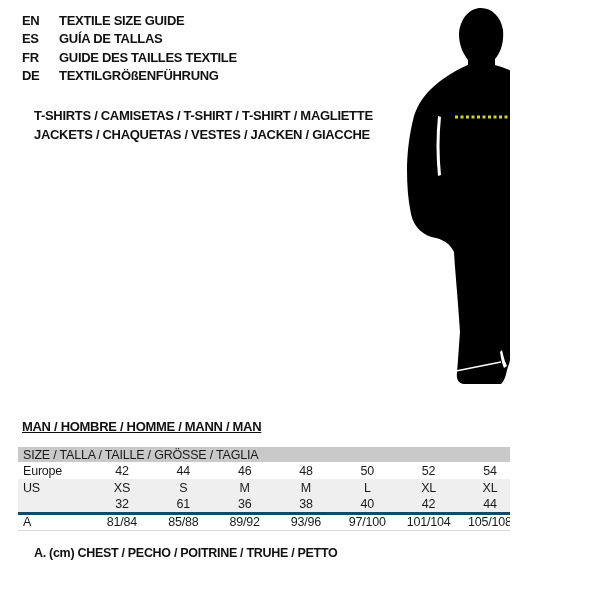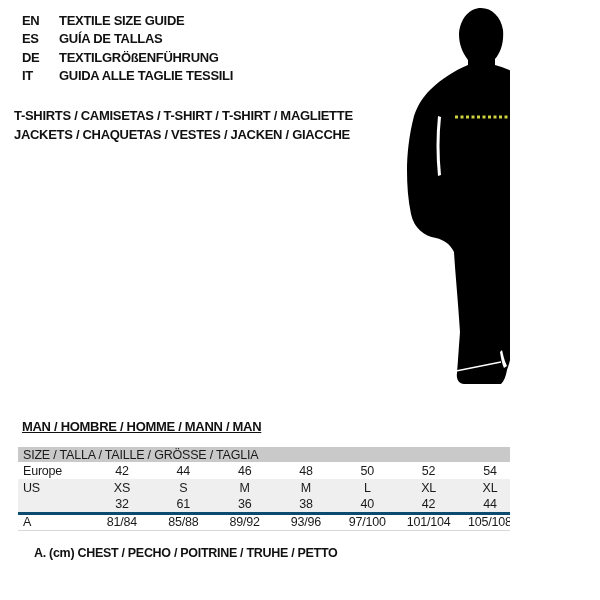--- a/index.html
+++ b/index.html
@@ -5,21 +5,21 @@
   html,body{margin:0;padding:0;background:#fff;}
   .canvas{
     position:relative;width:510px;height:600px;background:#ffffff;overflow:hidden;
     font-family:"Liberation Sans",sans-serif;color:#111;
   }
   
   .langs{position:absolute;left:22px;top:11px;font-weight:bold;font-size:13px;letter-spacing:-0.3px;}
   .lang-row{display:flex;height:18.5px;align-items:center;}
   .lang-code{width:37px;flex:0 0 37px;}
   
-  .cats{position:absolute;left:14px;top:107px;font-weight:bold;font-size:13px;letter-spacing:-0.3px;line-height:18.5px;}
+  .cats{position:absolute;left:34px;top:107px;font-weight:bold;font-size:13px;letter-spacing:-0.3px;line-height:18.5px;}
   
   .figure-wrap{position:absolute;left:400px;top:0;width:200px;height:400px;}
   
   .section-title{position:absolute;left:22px;top:419px;font-weight:bold;font-size:13px;letter-spacing:-0.3px;text-decoration:underline;}
   
   .size-table-wrap{position:absolute;left:18px;top:447px;width:564px;}
   table.size-table{border-collapse:collapse;table-layout:fixed;width:100%;font-size:12.5px;letter-spacing:-0.2px;color:#1a1a1a;}
   table.size-table td,table.size-table th{padding:0;font-weight:normal;vertical-align:middle;}
   tr.hdr th{background:#c9c9c9;text-align:left;padding-left:5px;height:15px;font-size:12.5px;}
   tr.data-row{height:17px;}
@@ -41,26 +41,26 @@
   <div class="langs">
     <div class="lang-row">
       <span class="lang-code">EN</span>
       <span class="lang-label">TEXTILE SIZE GUIDE</span>
     </div>
     <div class="lang-row">
       <span class="lang-code">ES</span>
       <span class="lang-label">GUÍA DE TALLAS</span>
     </div>
     <div class="lang-row">
+      <span class="lang-code">FR</span>
+      <span class="lang-label">GUIDE DES TAILLES TEXTILE</span>
+    </div>
+    <div class="lang-row">
       <span class="lang-code">DE</span>
       <span class="lang-label">TEXTILGRÖßENFÜHRUNG</span>
-    </div>
-    <div class="lang-row">
-      <span class="lang-code">IT</span>
-      <span class="lang-label">GUIDA ALLE TAGLIE TESSILI</span>
     </div>
   </div>
 
   <div class="cats">
     <div>T-SHIRTS / CAMISETAS / T-SHIRT / T-SHIRT / MAGLIETTE</div>
     <div>JACKETS / CHAQUETAS / VESTES / JACKEN / GIACCHE</div>
   </div>
 
   <div class="figure-wrap">
     <svg width="200" height="400" viewBox="0 0 200 400">

